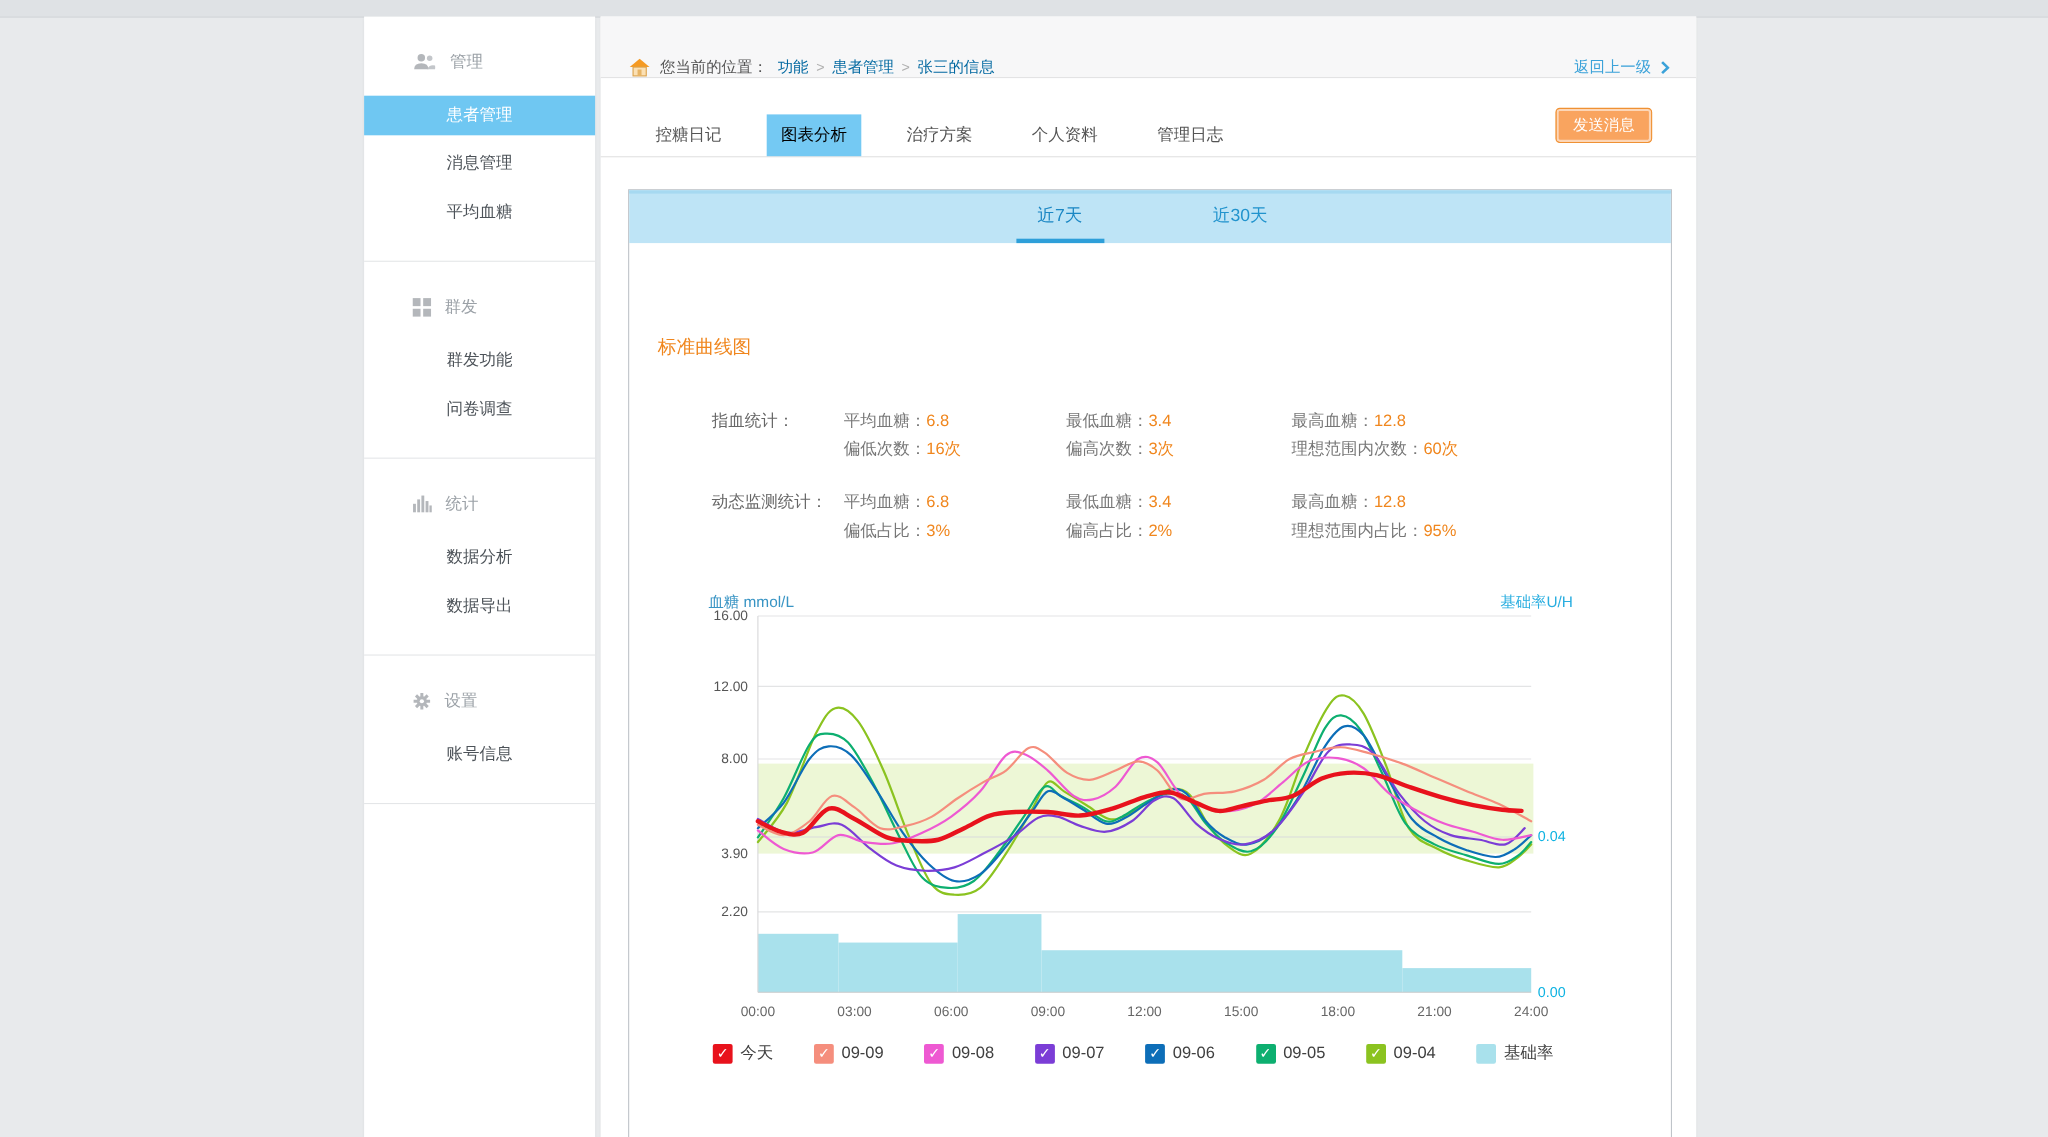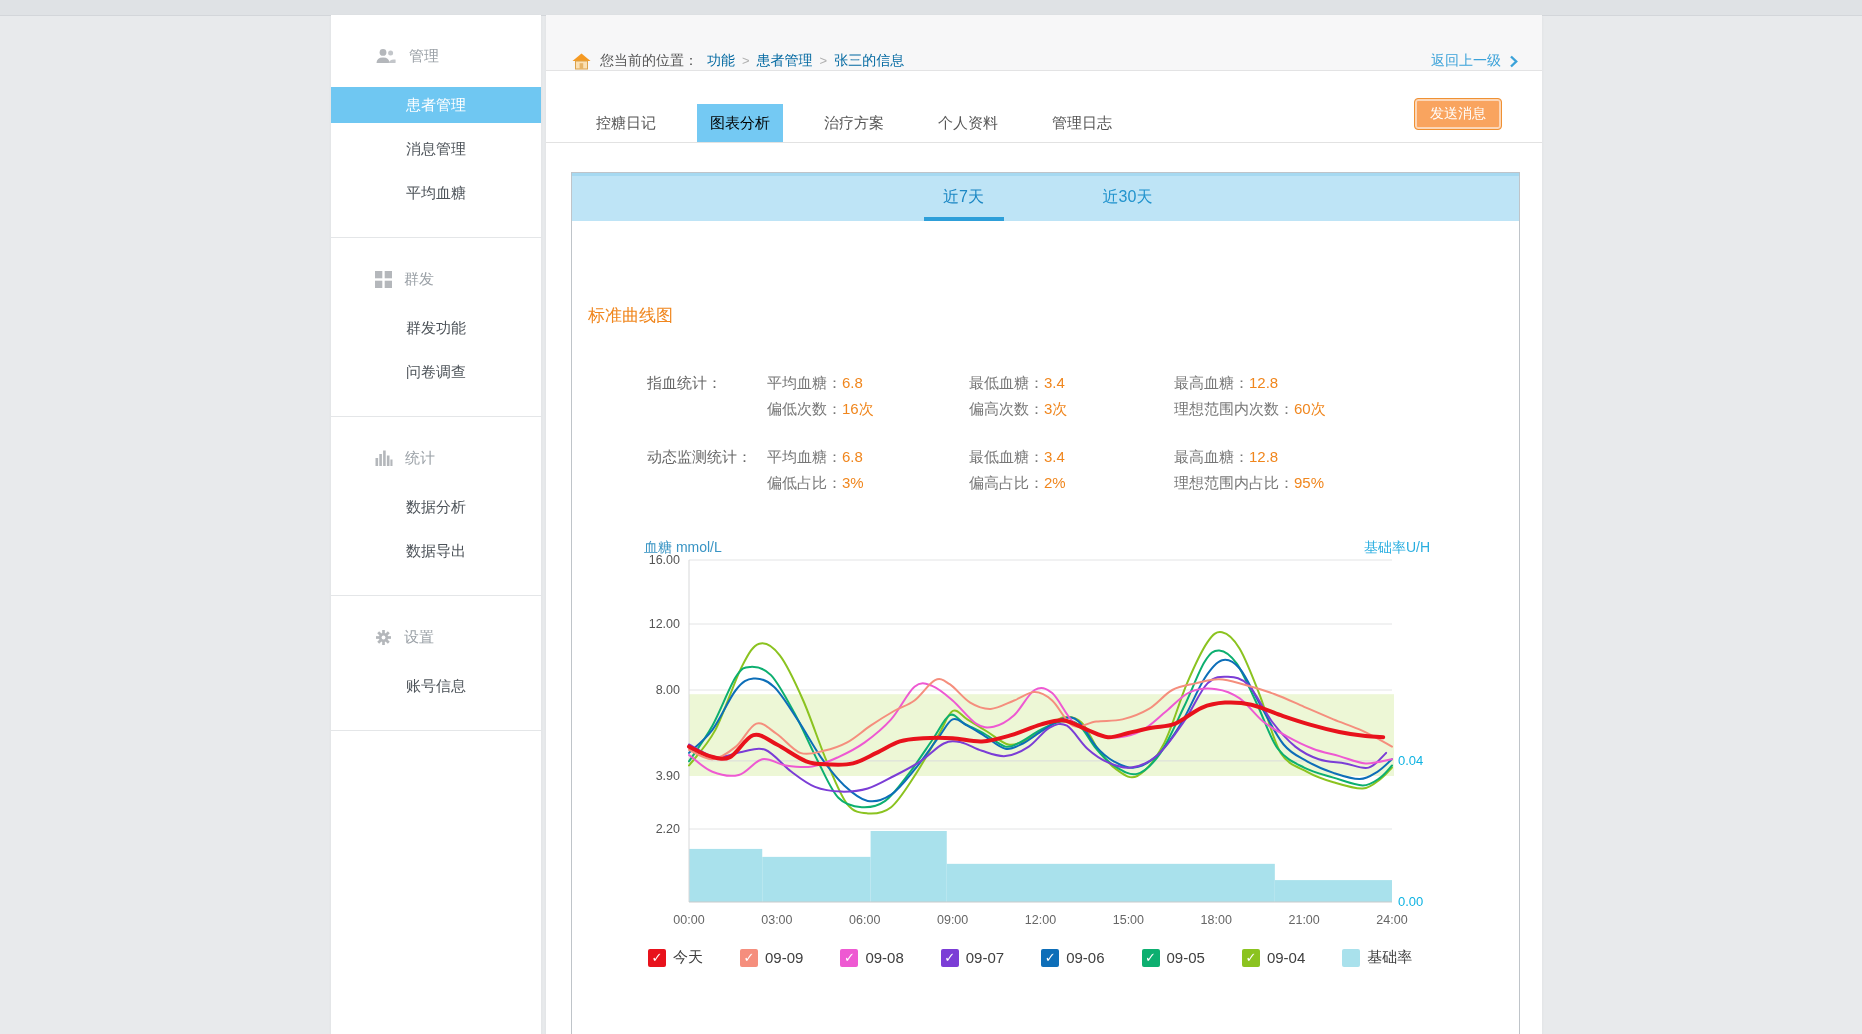--- a/index.html
+++ b/index.html
@@ -61,21 +61,21 @@
   }
   .range-strip{
     height:48px;background:var(--range-bg,#bee4f6);border-top:3px solid #a6d9f1;
     display:flex;justify-content:center;gap:84px;box-sizing:border-box;
   }
   .range-tab{
     font-size:16px;color:var(--range-fg,#2193cd);height:45px;line-height:42px;
     padding:0 8px;cursor:pointer;box-sizing:border-box;min-width:80px;text-align:center;
   }
   .range-tab.active{color:#1b87c4;border-bottom:4px solid var(--underline,#2e9fd9);}
-  .section-title{margin:83px 0 0 16px;font-size:17px;color:var(--orange,#f0861d);}
+  .section-title{margin:83px 0 0 26px;font-size:17px;color:var(--orange,#f0861d);}
   
   .stats{margin:43px 0 0 75px;font-size:15px;}
   .stat-group{margin-bottom:22px;}
   .stat-line{display:grid;grid-template-columns:120px 202px 205px auto;height:26px;line-height:26px;}
   .stat-gname{color:#666;}
   .stat-cell{color:#777;}
   .stat-cell .v{color:var(--orange,#f0861d);}
   
   .chart-wrap{position:absolute;left:60px;top:364px;width:880px;height:400px;}
   .legend{position:absolute;left:76px;top:775px;display:flex;align-items:center;gap:37px;}

